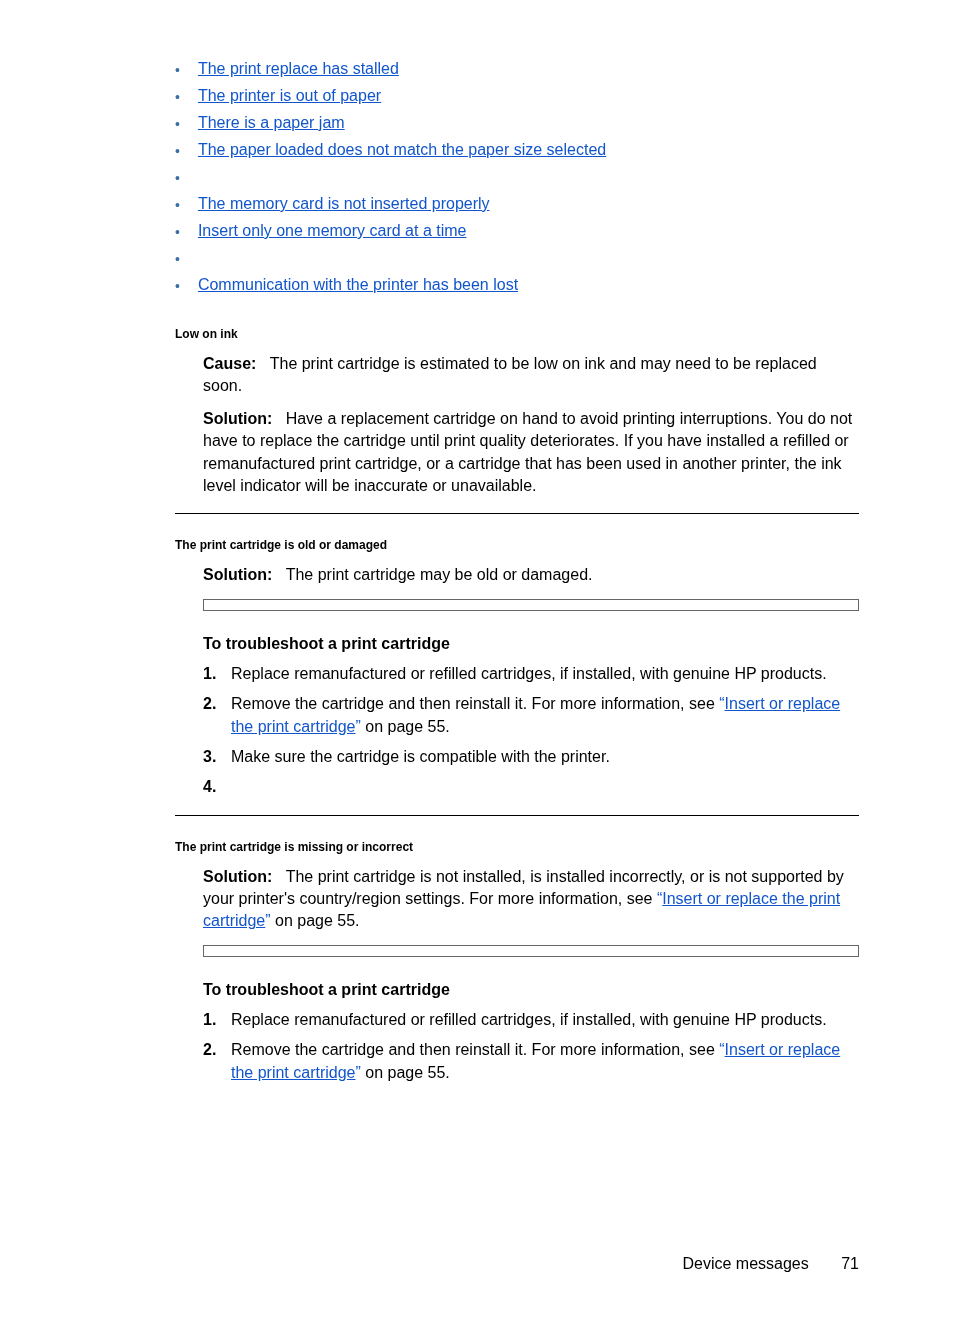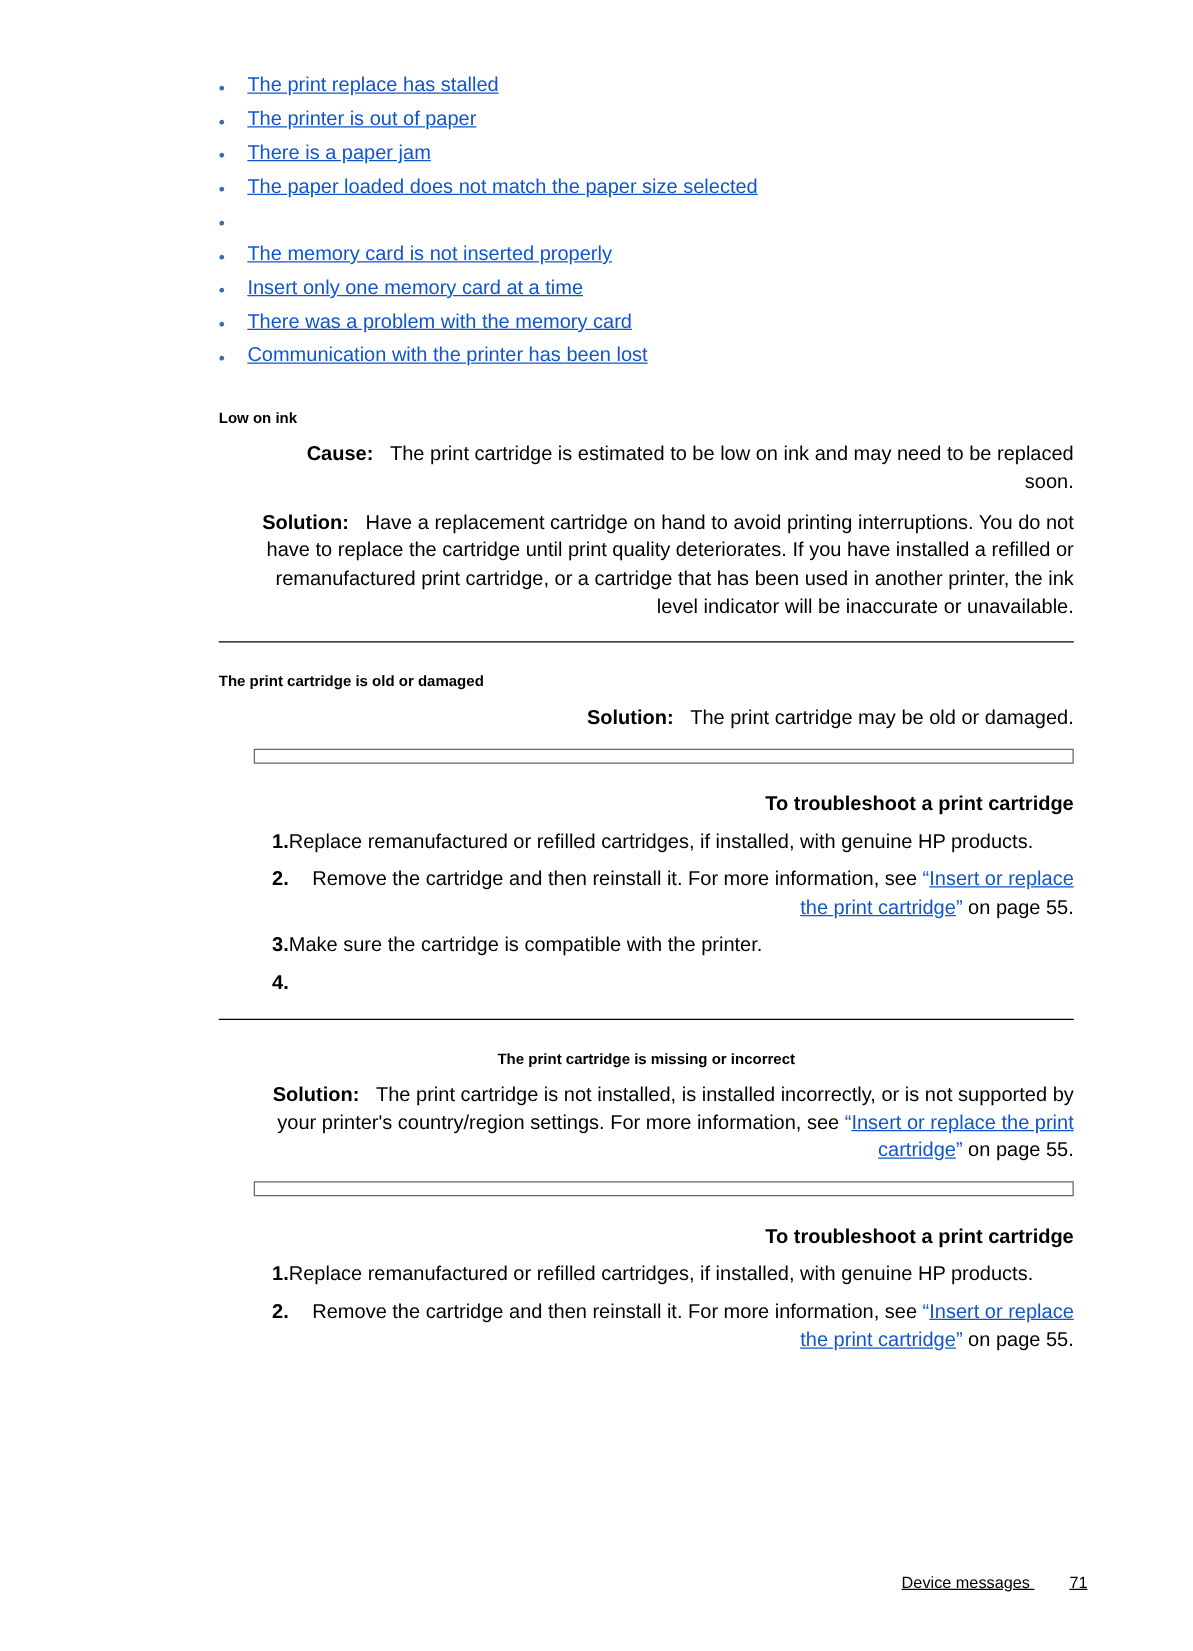--- a/index.html
+++ b/index.html
@@ -11,30 +11,30 @@
       width: 954px;
       height: 1321px;
       position: relative;
       padding: 60px 95px 40px 175px;
     }
     .bullet-list { list-style: none; padding-left: 0; margin-bottom: 30px; }
     .bullet-list li { display: flex; align-items: flex-start; margin-bottom: 6px; }
     .bullet { color: #3a6ea5; font-size: 14px; margin-right: 18px; line-height: 1.5; }
     .link { color: #1155cc; text-decoration: underline; }
     h3.section-heading { font-size: 12px; font-weight: bold; margin-top: 28px; margin-bottom: 12px; }
-    .indent-block { padding-left: 28px; text-align: right; }
+    .indent-block { padding-left: 28px; }
     p { line-height: 1.4; margin-bottom: 10px; }
     .label-bold { font-weight: bold; }
     .divider { border: none; border-top: 1px solid #000; margin: 16px 0 24px 0; }
     .box-divider { border: 1px solid #666; height: 12px; margin: 12px 0 24px 28px; }
     h4.subheading { font-size: 16px; font-weight: bold; margin-bottom: 10px; margin-top: 18px; }
     ol.numbered-list { list-style: none; counter-reset: item; padding-left: 0; }
     ol.numbered-list li { display: flex; align-items: flex-start; margin-bottom: 8px; line-height: 1.4; }
     .num { font-weight: bold; min-width: 28px; }
-    .footer { position: absolute; bottom: 48px; right: 84px; font-size: 13px; text-decoration: underline; }
+    .footer { position: absolute; bottom: 48px; right: 95px; font-size: 16px; }
     .footer .page-num { margin-left: 28px; }
     .quote { color: #1155cc; }
   </style>
 </head>
 <body>
 
 <ul class="bullet-list">
   <li>
       <span class="bullet">•</span>
       <a href="#" class="link">The print replace has stalled</a>
@@ -57,21 +57,20 @@
   <li>
       <span class="bullet">•</span>
       <a href="#" class="link">The memory card is not inserted properly</a>
     </li>
   <li>
       <span class="bullet">•</span>
       <a href="#" class="link">Insert only one memory card at a time</a>
     </li>
   <li>
       <span class="bullet">•</span>
-      <a href="#" class="link">There was a problem with the memory card</a>
     </li>
   <li>
       <span class="bullet">•</span>
       <a href="#" class="link">Communication with the printer has been lost</a>
     </li>
 </ul>
 
 <h3 class="section-heading">Low on ink</h3>
 <div class="indent-block">
   <p><span class="label-bold">Cause:</span>&nbsp;&nbsp;&nbsp;<span>The print cartridge is estimated to be low on ink and may need to be replaced soon.</span></p>
@@ -100,21 +99,21 @@
         <span class="num">3.</span>
         <span>Make sure the cartridge is compatible with the printer.</span>
       </li>
     <li>
         <span class="num">4.</span>
       </li>
   </ol>
 </div>
 <hr class="divider">
 
-<h3 class="section-heading" style="margin-top:10px;text-align:center;">The print cartridge is missing or incorrect</h3>
+<h3 class="section-heading" style="margin-top:10px;">The print cartridge is missing or incorrect</h3>
 <div class="indent-block">
   <p><span class="label-bold">Solution:</span>&nbsp;&nbsp;&nbsp;<span><span>The print cartridge is not installed, is installed incorrectly, or is not supported by your printer's country/region settings. For more information, see </span><span class="quote">“</span><a href="#" class="link">Insert or replace the print cartridge</a><span class="quote">”</span><span> on page 55.</span></span></p>
 </div>
 <div class="box-divider"></div>
 
 <div class="indent-block">
   <h4 class="subheading">To troubleshoot a print cartridge</h4>
   <ol class="numbered-list">
     <li>
         <span class="num">1.</span>

